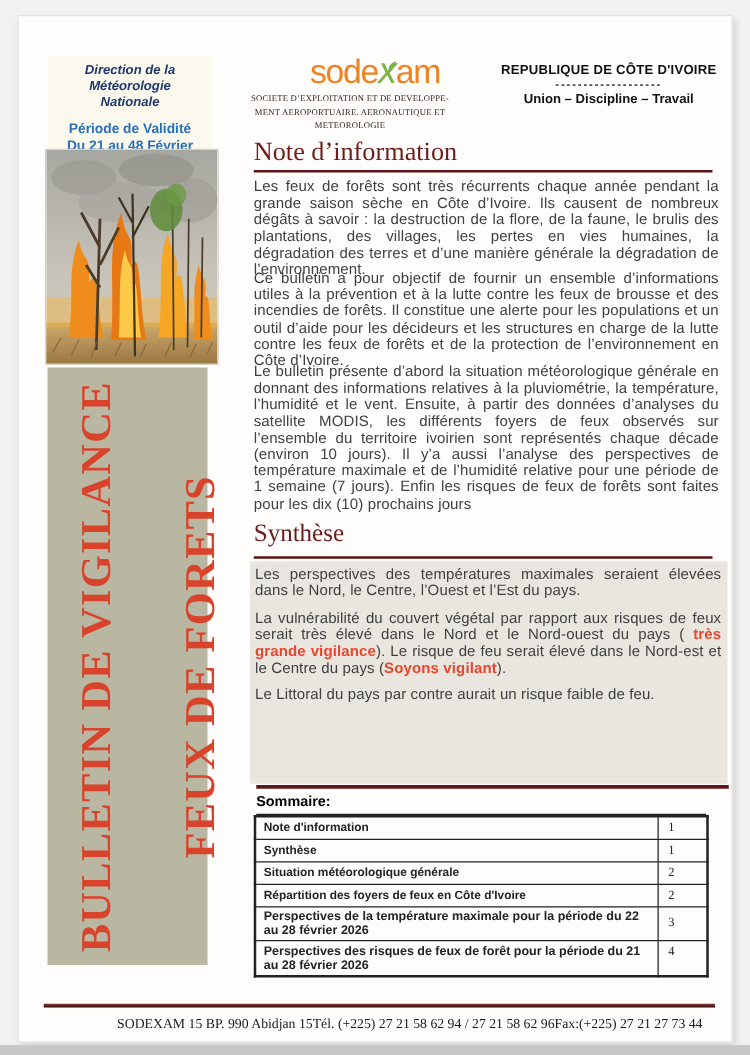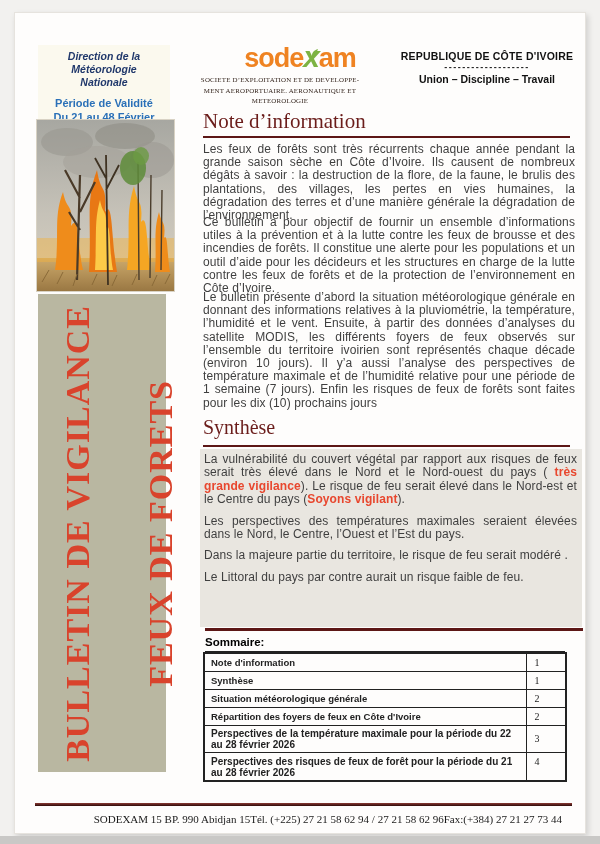--- a/index.html
+++ b/index.html
@@ -16,21 +16,21 @@
     box-shadow:2px 3px 6px rgba(0,0,0,.15);
   }
   
   .left-box {
     position:absolute; left:38px; top:45px; width:132px; height:74px;
     background:#fbf9ee; padding:5px 14px; text-align:center;
   }
   .left-box .l1 { color:#20386b; font-weight:bold; font-style:italic; font-size:10.5px; line-height:1.25; }
   .left-box .l2 { color:#2a70b8; font-weight:bold; font-size:11px; line-height:1.25; margin-top:8px; }
   .logo-block { position:absolute; left:188px; top:42px; width:184px; text-align:center; }
-  .logo-word { font-size:27px; font-weight:bold; letter-spacing:-1px; position:relative; line-height:1; display:inline-block;margin-left:40px; }
+  .logo-word { font-size:27px; font-weight:normal; letter-spacing:-1px; position:relative; line-height:1; display:inline-block;margin-left:40px; }
   .logo-orange { color:#ef8322; }
   .logo-green { color:#7db343; font-size:30px; font-style:italic; }
   .leaf { position:absolute; top:-6px; left:55%; }
   .logo-sub { margin-top:3px; font-family:"Liberation Serif", serif; font-size:6.9px; color:#33241c; line-height:1.55; letter-spacing:.2px; }
   .right-block { position:absolute; left:396px; top:50px; width:182px; text-align:center; color:#111; }
   .right-block .country { font-size:10.5px; font-weight:bold; letter-spacing:.2px; }
   .right-block .dashes { font-size:9px; letter-spacing:1.5px; line-height:.9; margin-top:1px; font-weight:bold; color:#222; }
   .right-block .motto { font-size:10.5px; font-weight:bold; margin-top:2px; }
   
   .fire-photo { position:absolute; left:36px; top:119px; width:139px; height:173px; border:1px solid #d8d2c4; }
@@ -167,23 +167,22 @@
   <div class="vtext second">FEUX DE FORETS</div>
 </div>
 
 <div class="heading note-heading">Note d’information</div>
 <div class="para note-p1">Les feux de forêts sont très récurrents chaque année pendant la grande saison sèche en Côte d’Ivoire. Ils causent de nombreux dégâts à savoir : la destruction de la flore, de la faune, le brulis des  plantations,  des villages, les pertes en vies humaines, la dégradation des terres et d’une manière générale la dégradation  de l’environnement.</div>
 <div class="para note-p2">Ce bulletin a pour objectif de fournir un ensemble d’informations utiles à la prévention et à la lutte contre les feux de brousse et des incendies de forêts. Il constitue une alerte pour les populations et un outil d’aide pour les décideurs et les structures en charge de la lutte contre les feux de forêts et de la protection de l’environnement en Côte d’Ivoire.</div>
 <div class="para note-p3">Le bulletin présente d’abord la situation météorologique générale en donnant des informations relatives à la pluviométrie, la température, l’humidité et le vent. Ensuite, à partir des données d’analyses du satellite MODIS, les différents foyers de feux observés sur l’ensemble du territoire ivoirien sont représentés chaque décade (environ 10 jours). Il y’a aussi l’analyse des perspectives de température maximale et de l’humidité relative pour une période de 1 semaine (7 jours). Enfin les risques de feux de forêts sont faites pour les dix (10) prochains jours</div>
 
 <div class="heading synthese-heading">Synthèse</div>
 <div class="synthese-box">
+  <p>Les perspectives  des températures maximales  seraient élevées dans le Nord, le Centre, l’Ouest et l’Est du pays.</p>
   <p><span>La vulnérabilité du couvert végétal par rapport aux risques de feux serait très élevé dans le Nord et le Nord-ouest du pays ( </span><span class="alert-red">très grande vigilance</span><span>). Le risque de feu serait élevé dans le Nord-est et le Centre du pays (</span><span class="alert-red">Soyons vigilant</span><span>).</span></p>
-  <p>Les perspectives  des températures maximales  seraient élevées dans le Nord, le Centre, l’Ouest et l’Est du pays.</p>
-  <p>Dans la majeure partie du territoire, le risque de feu serait modéré .</p>
   <p>Le Littoral du pays par contre aurait un risque faible de feu.</p>
 </div>
 
 <div class="sommaire-line"></div>
 <div class="sommaire-title">Sommaire:</div>
 <table class="toc-table">
   <tbody>
     <tr class="r1">
       <td class="lbl">Note d'information</td>
       <td class="pg">1</td>
@@ -208,15 +207,15 @@
       <td class="lbl">Perspectives  des risques de  feux de forêt pour  la période du 21 au 28 février 2026</td>
       <td class="pg">4</td>
     </tr>
   </tbody>
 </table>
 
 <div class="footer-line"></div>
 <div class="footer-row">
   <span>SODEXAM 15 BP. 990 Abidjan 15</span>
   <span>Tél. (+225)  27 21 58 62 94 / 27 21 58 62 96</span>
-  <span>Fax:(+384) 27 21 27 73 44</span>
+  <span>Fax:(+225) 27 21 27 73 44</span>
 </div>
 <div class="bottom-strip"></div>
 
 </body></html>

